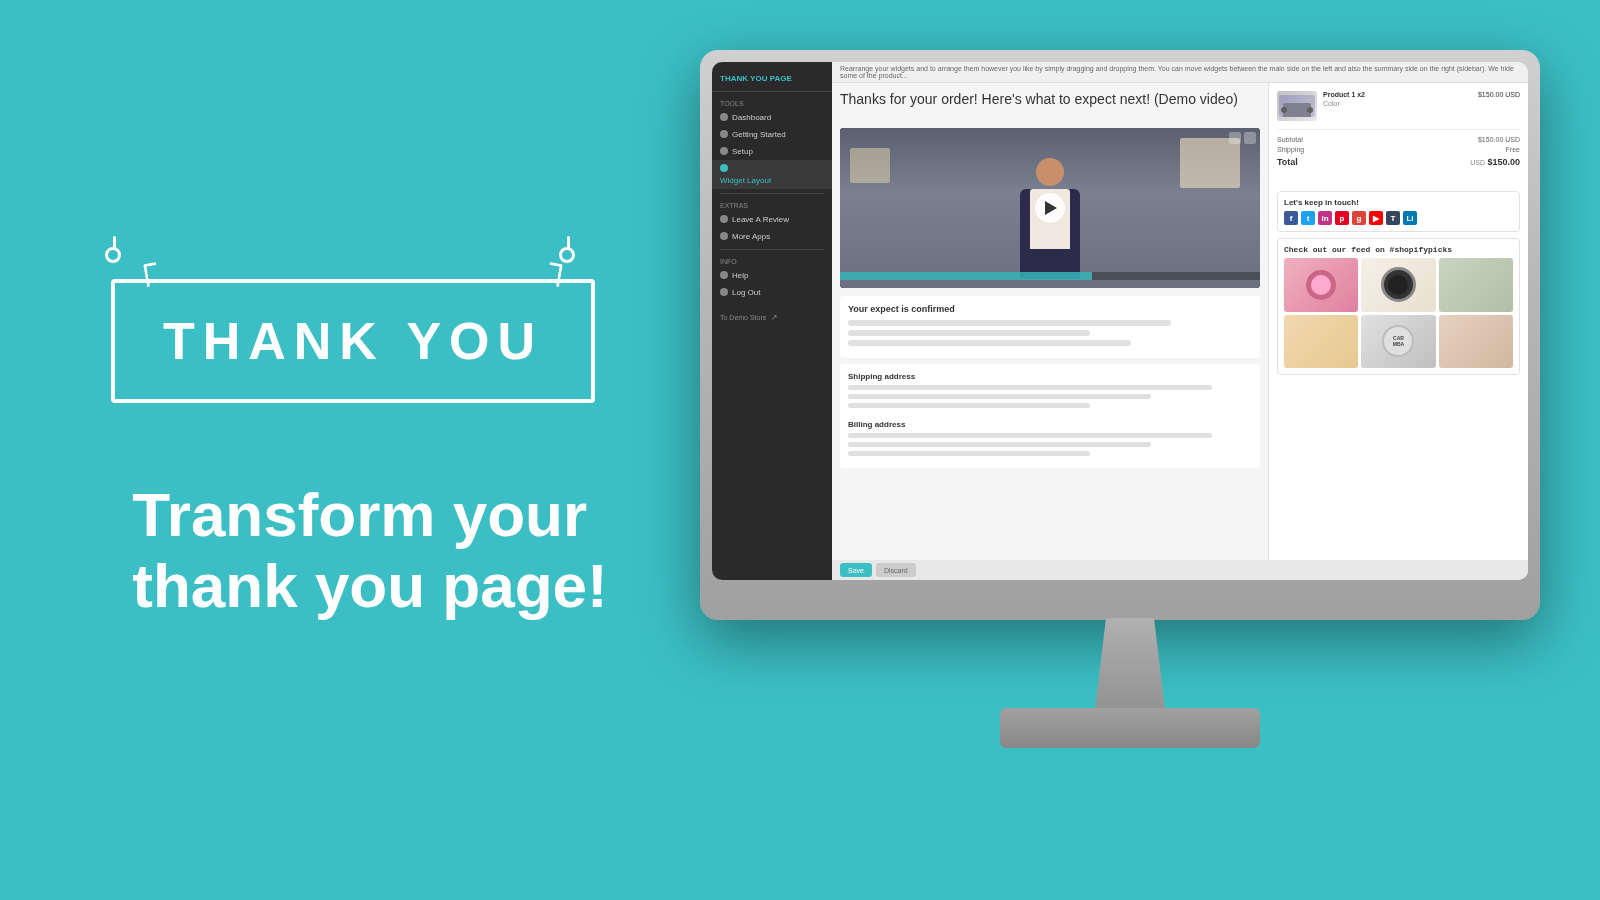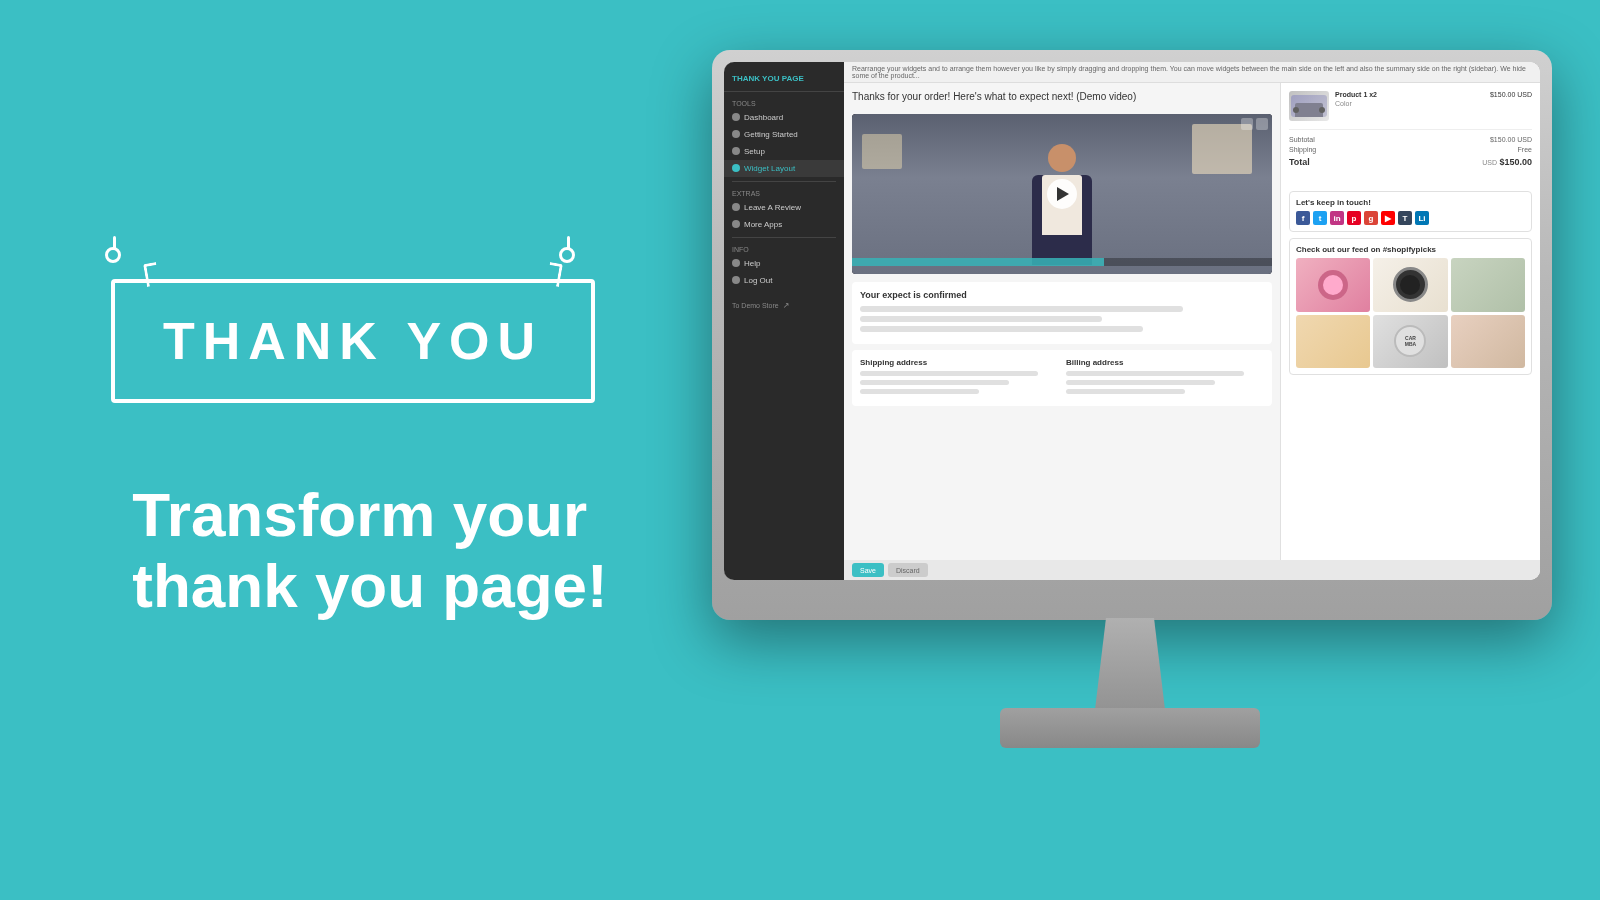--- a/index.html
+++ b/index.html
@@ -127,21 +127,21 @@
     .monitor-outer {
       position: relative;
       width: 860px;
       height: 800px;
     }
 
     
     .monitor-frame {
       position: absolute;
       top: 0;
-      left: 12px;
+      left: 0;
       width: 840px;
       height: 570px;
       background: linear-gradient(180deg, #d0d0d0 0%, #b8b8b8 40%, #a0a0a0 100%);
       border-radius: 18px;
       padding: 12px 12px 40px 12px;
       box-shadow: 0 20px 60px rgba(0,0,0,0.4);
     }
 
     .monitor-bezel {
       width: 100%;
@@ -222,20 +222,21 @@
       gap: 4px;
       padding: 4px 8px;
       color: #ccc;
       font-size: 8px;
       cursor: pointer;
     }
 
     .sidebar-item.active {
       background: #3a3a3a;
       color: #3BBFC4;
+      flex-direction: column;
     }
 
     .sidebar-icon {
       width: 8px;
       height: 8px;
       background: #888;
       border-radius: 50%;
       flex-shrink: 0;
     }
 
@@ -294,23 +295,23 @@
 
     .logo-section {
       font-size: 24px;
       font-weight: bold;
       color: #333;
       margin-bottom: 6px;
       padding: 4px 0;
     }
 
     .order-thanks-text {
-      font-size: 10px;
+      font-size: 14px;
       color: #333;
-      margin-bottom: 12px;
+      margin-bottom: 21px;
     }
 
     
     .video-widget {
       position: relative;
       width: 100%;
       height: 160px;
       background: #1a1a1a;
       border-radius: 4px;
       overflow: hidden;
@@ -403,20 +404,21 @@
       margin-bottom: 4px;
     }
 
     
     .address-section {
       background: white;
       border-radius: 4px;
       padding: 8px;
       display: flex;
       gap: 8px;
+      flex-direction: column;
     }
 
     .address-col {
       flex: 1;
     }
 
     .address-title {
       font-size: 8px;
       font-weight: bold;
       color: #333;
@@ -522,20 +524,21 @@
       border-radius: 4px;
       padding: 6px;
       margin-top: 6px;
     }
 
     .instagram-title {
       font-size: 8px;
       font-weight: bold;
       color: #333;
       margin-bottom: 4px;
+      font-family: Liberation Mono, monospace;
     }
 
     .instagram-grid {
       display: grid;
       grid-template-columns: 1fr 1fr 1fr;
       grid-template-rows: 1fr 1fr;
       gap: 3px;
       height: 110px;
     }
 

